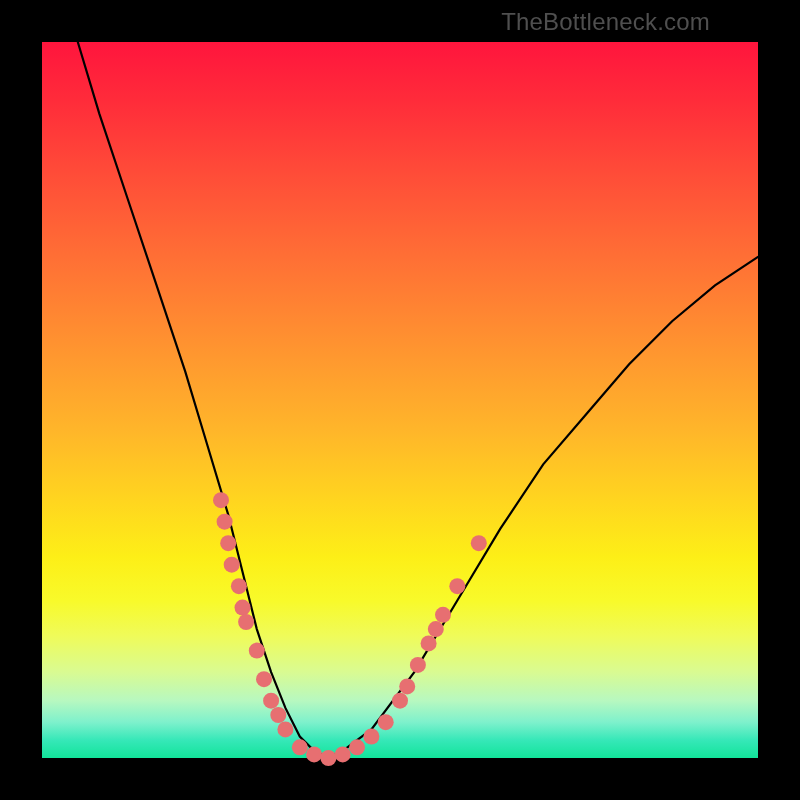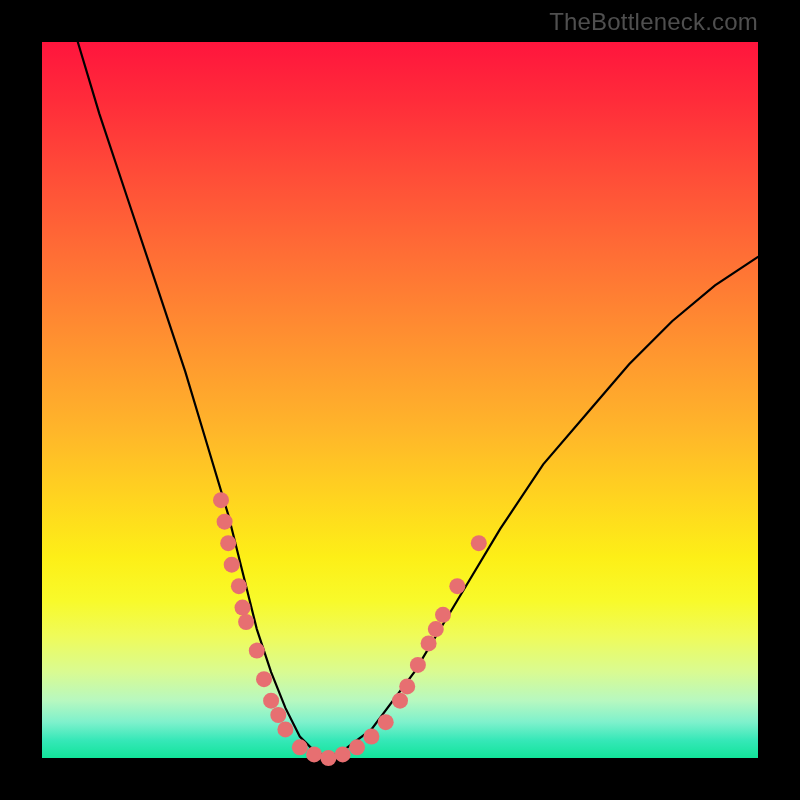--- a/index.html
+++ b/index.html
@@ -11,21 +11,20 @@
     font-family: Arial, Helvetica, sans-serif;
     overflow: hidden;
   }
   .frame {
     position: absolute;
     left: 0;
     top: 0;
     width: 728px;
     height: 800px;
     background: #000;
-    padding-left: 48px;
   }
   .plot-area {
     position: absolute;
     left: 42px;
     top: 42px;
     width: 716px;
     height: 716px;
     
   }
   .gradient {

